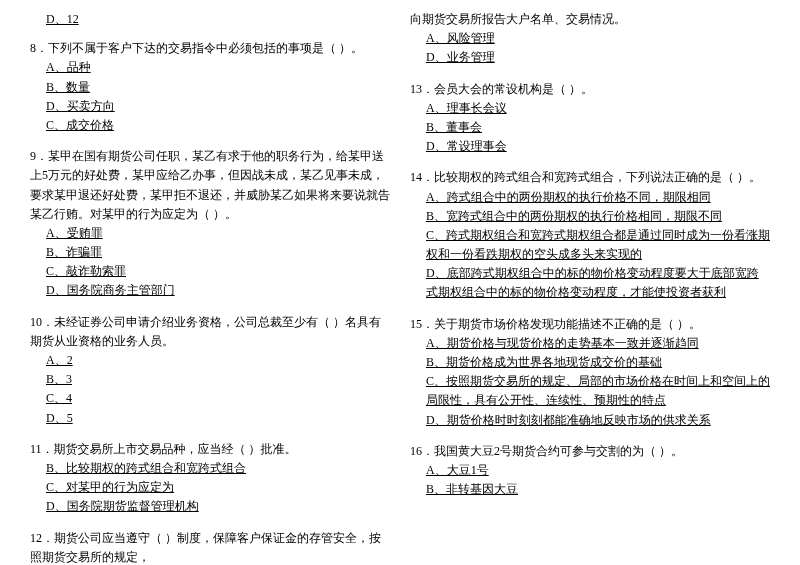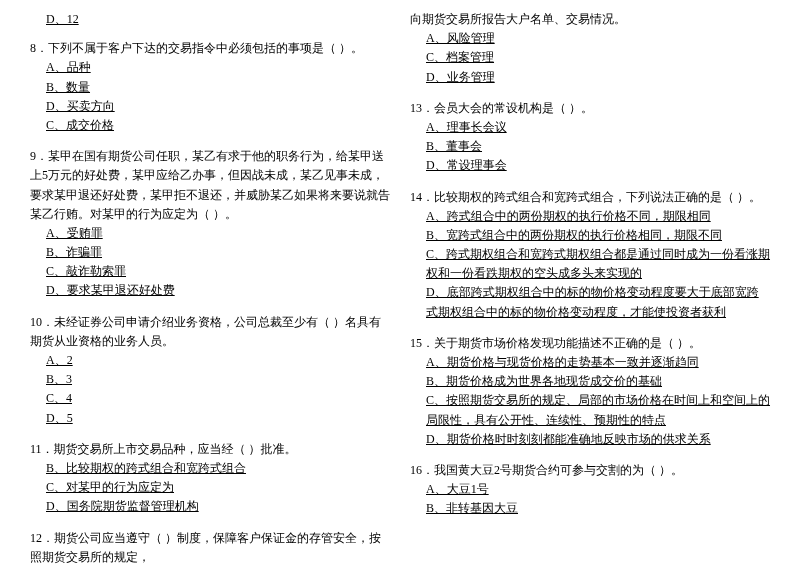--- a/index.html
+++ b/index.html
@@ -62,21 +62,21 @@
       <div class="option">B、数量</div>
       <div class="option">D、买卖方向</div>
       <div class="option">C、成交价格</div>
     </div>
 
     <div class="question-block">
       <div class="question-text">9．某甲在国有期货公司任职，某乙有求于他的职务行为，给某甲送上5万元的好处费，某甲应给乙办事，但因战未成，某乙见事未成，要求某甲退还好处费，某甲拒不退还，并威胁某乙如果将来要说就告某乙行贿。对某甲的行为应定为（    ）。</div>
       <div class="option">A、受贿罪</div>
       <div class="option">B、诈骗罪</div>
       <div class="option">C、敲诈勒索罪</div>
-      <div class="option">D、要求某甲退还好处费</div>
+      <div class="option">D、国务院商务主管部门</div>
     </div>
 
     <div class="question-block">
       <div class="question-text">10．未经证券公司申请介绍业务资格，公司总裁至少有（    ）名具有期货从业资格的业务人员。</div>
       <div class="option">A、2</div>
       <div class="option">B、3</div>
       <div class="option">C、4</div>
       <div class="option">D、5</div>
     </div>
 
@@ -91,21 +91,20 @@
       <div class="question-text">12．期货公司应当遵守（    ）制度，保障客户保证金的存管安全，按照期货交易所的规定，</div>
     </div>
 
   </div>
 
   <div class="right-col">
 
     <div class="question-block">
       <div class="question-text">向期货交易所报告大户名单、交易情况。</div>
       <div class="option">A、风险管理</div>
-      <div class="option">C、档案管理</div>
       <div class="option">D、业务管理</div>
     </div>
 
     <div class="question-block">
       <div class="question-text">13．会员大会的常设机构是（    ）。</div>
       <div class="option">A、理事长会议</div>
       <div class="option">B、董事会</div>
       <div class="option">D、常设理事会</div>
     </div>
 

